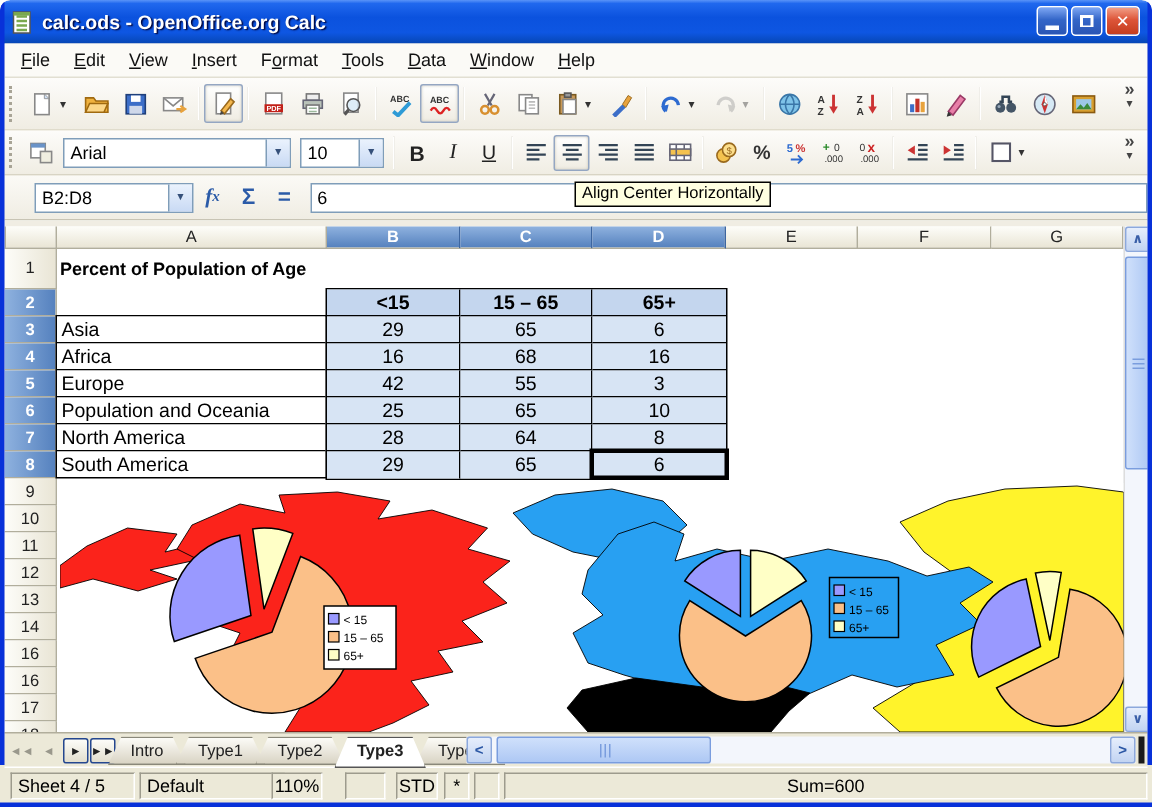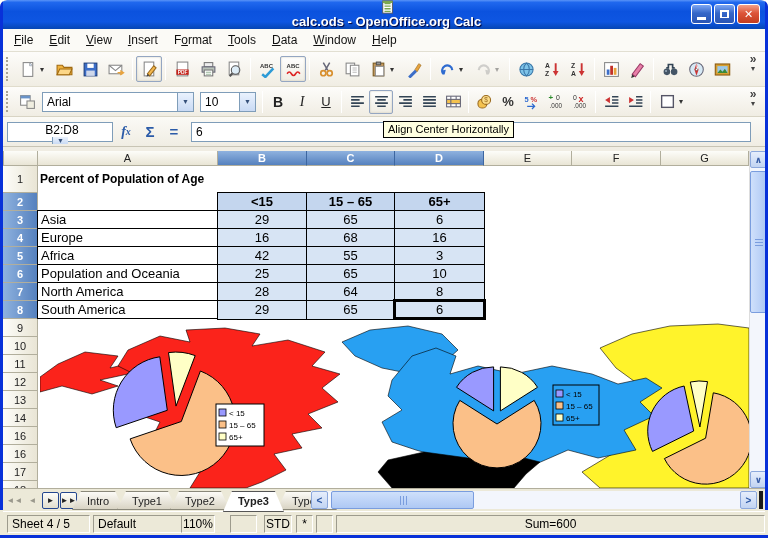--- a/index.html
+++ b/index.html
@@ -7,21 +7,21 @@
   .app{position:relative;width:768px;height:538px;font-family:"Liberation Sans","DejaVu Sans",sans-serif;
        background:#ECE9D8;overflow:hidden;border-radius:7px 7px 0 0;}
   .wb{position:absolute;background:#0831D9;z-index:40;}
   #wbL{left:0;top:28;width:3px;height:510px;}
   #wbR{right:0;top:28;width:3px;height:510px;}
   #wbB{left:0;bottom:0;width:768px;height:3px;}
 
   
   .titlebar{position:absolute;left:0;top:0;width:768px;height:29px;border-radius:7px 7px 0 0;
     background:linear-gradient(180deg,#5A94F8 0%,#2068EE 8%,#0B52DE 40%,#0E56E2 75%,#0646B4 100%);
-    display:flex;align-items:center;color:#fff;flex-direction:column;}
+    display:flex;align-items:center;color:#fff;}
   .titlebar .tb-title{font-size:13px;font-weight:bold;text-shadow:1px 1px 1px #003;margin-left:5px;}
   .tb-icon{margin-left:7px;width:16px;height:16px;}
   .tb-btns{position:absolute;right:8px;top:4px;display:flex;gap:2px;}
   .tb-btn{width:21px;height:20px;border-radius:3px;border:1px solid #fff;
     background:linear-gradient(180deg,#7EA7F4,#3466C8 45%,#2A55B4);color:#fff;font-size:11px;
     display:flex;align-items:center;justify-content:center;font-weight:bold;}
   .tb-btn.close{background:linear-gradient(180deg,#F2A088,#DD5539 45%,#C33C1E);width:23px;}
   .tb-btn .maxglyph{width:9px;height:8px;border:2px solid #fff;border-bottom-width:1px;display:block;}
   .tb-btn .minglyph{width:9px;height:3px;background:#fff;display:block;margin-top:9px;}
 
@@ -52,21 +52,21 @@
   .overflow .dn{font-size:8px;display:block;}
 
   .combo{height:20px;background:#fff;border:1px solid #7F9DB9;display:flex;align-items:center;font-size:12px;}
   .combo .cval{flex:1;padding-left:4px;color:#000;}
   .combo .cbtn{width:16px;height:18px;background:linear-gradient(180deg,#EAF2FD,#C9DAF4);
      border-left:1px solid #7F9DB9;display:flex;align-items:center;justify-content:center;font-size:7px;color:#35507A;}
 
   
   .formulabar{position:absolute;left:3px;top:117px;width:762px;height:30px;background:linear-gradient(180deg,#FBFAF6,#F0EDE3);
     border-bottom:1px solid #C8C4B4;display:flex;align-items:center;}
-  #namebox{margin-left:4px;width:106px;flex-direction:column;}
+  #namebox{margin-left:20px;width:106px;}
   .fbtn{width:22px;height:22px;display:flex;align-items:center;justify-content:center;margin-left:2px;}
   .fx{font-family:"Liberation Serif",serif;font-style:italic;font-weight:bold;font-size:14px;color:#2B5BA8;}
   .sigma{font-size:15px;font-weight:bold;color:#2B5BA8;}
   .eq{font-size:15px;font-weight:bold;color:#2B5BA8;}
   #inputline{margin-left:6px;width:560px;height:20px;background:#fff;border:1px solid #7F9DB9;font-size:12px;
      padding-left:4px;display:flex;align-items:center;}
 
   .tooltip{position:absolute;left:383px;top:121px;z-index:60;background:#FFFFE1;border:1px solid #000;
      font-size:11px;padding:1px 4px 2px 4px;color:#000;white-space:nowrap;}
 
@@ -511,22 +511,22 @@
         <div class="rowhead" style="top: 262px; height: 18px;">14</div>
         <div class="rowhead" style="top: 280px; height: 18px;">16</div>
         <div class="rowhead" style="top: 298px; height: 18px;">16</div>
         <div class="rowhead" style="top: 316px; height: 18px;">17</div>
         <div class="rowhead" style="top: 334px; height: 18px;">18</div>
       </div>
 
     <div class="sheet-title">Percent of Population of Age</div>
     <div id="tableA">
         <div class="a">Asia</div>
+        <div class="a">Africa</div>
         <div class="a">Europe</div>
-        <div class="a">Africa</div>
         <div class="a">Population and Oceania</div>
         <div class="a">North America</div>
         <div class="a">South America</div>
       </div>
     <div id="tableB">
         <div class="c hdr">&lt;15</div>
         <div class="c hdr">15 – 65</div>
         <div class="c hdr lastcol">65+</div>
         <div class="c">29</div>
         <div class="c">65</div>

